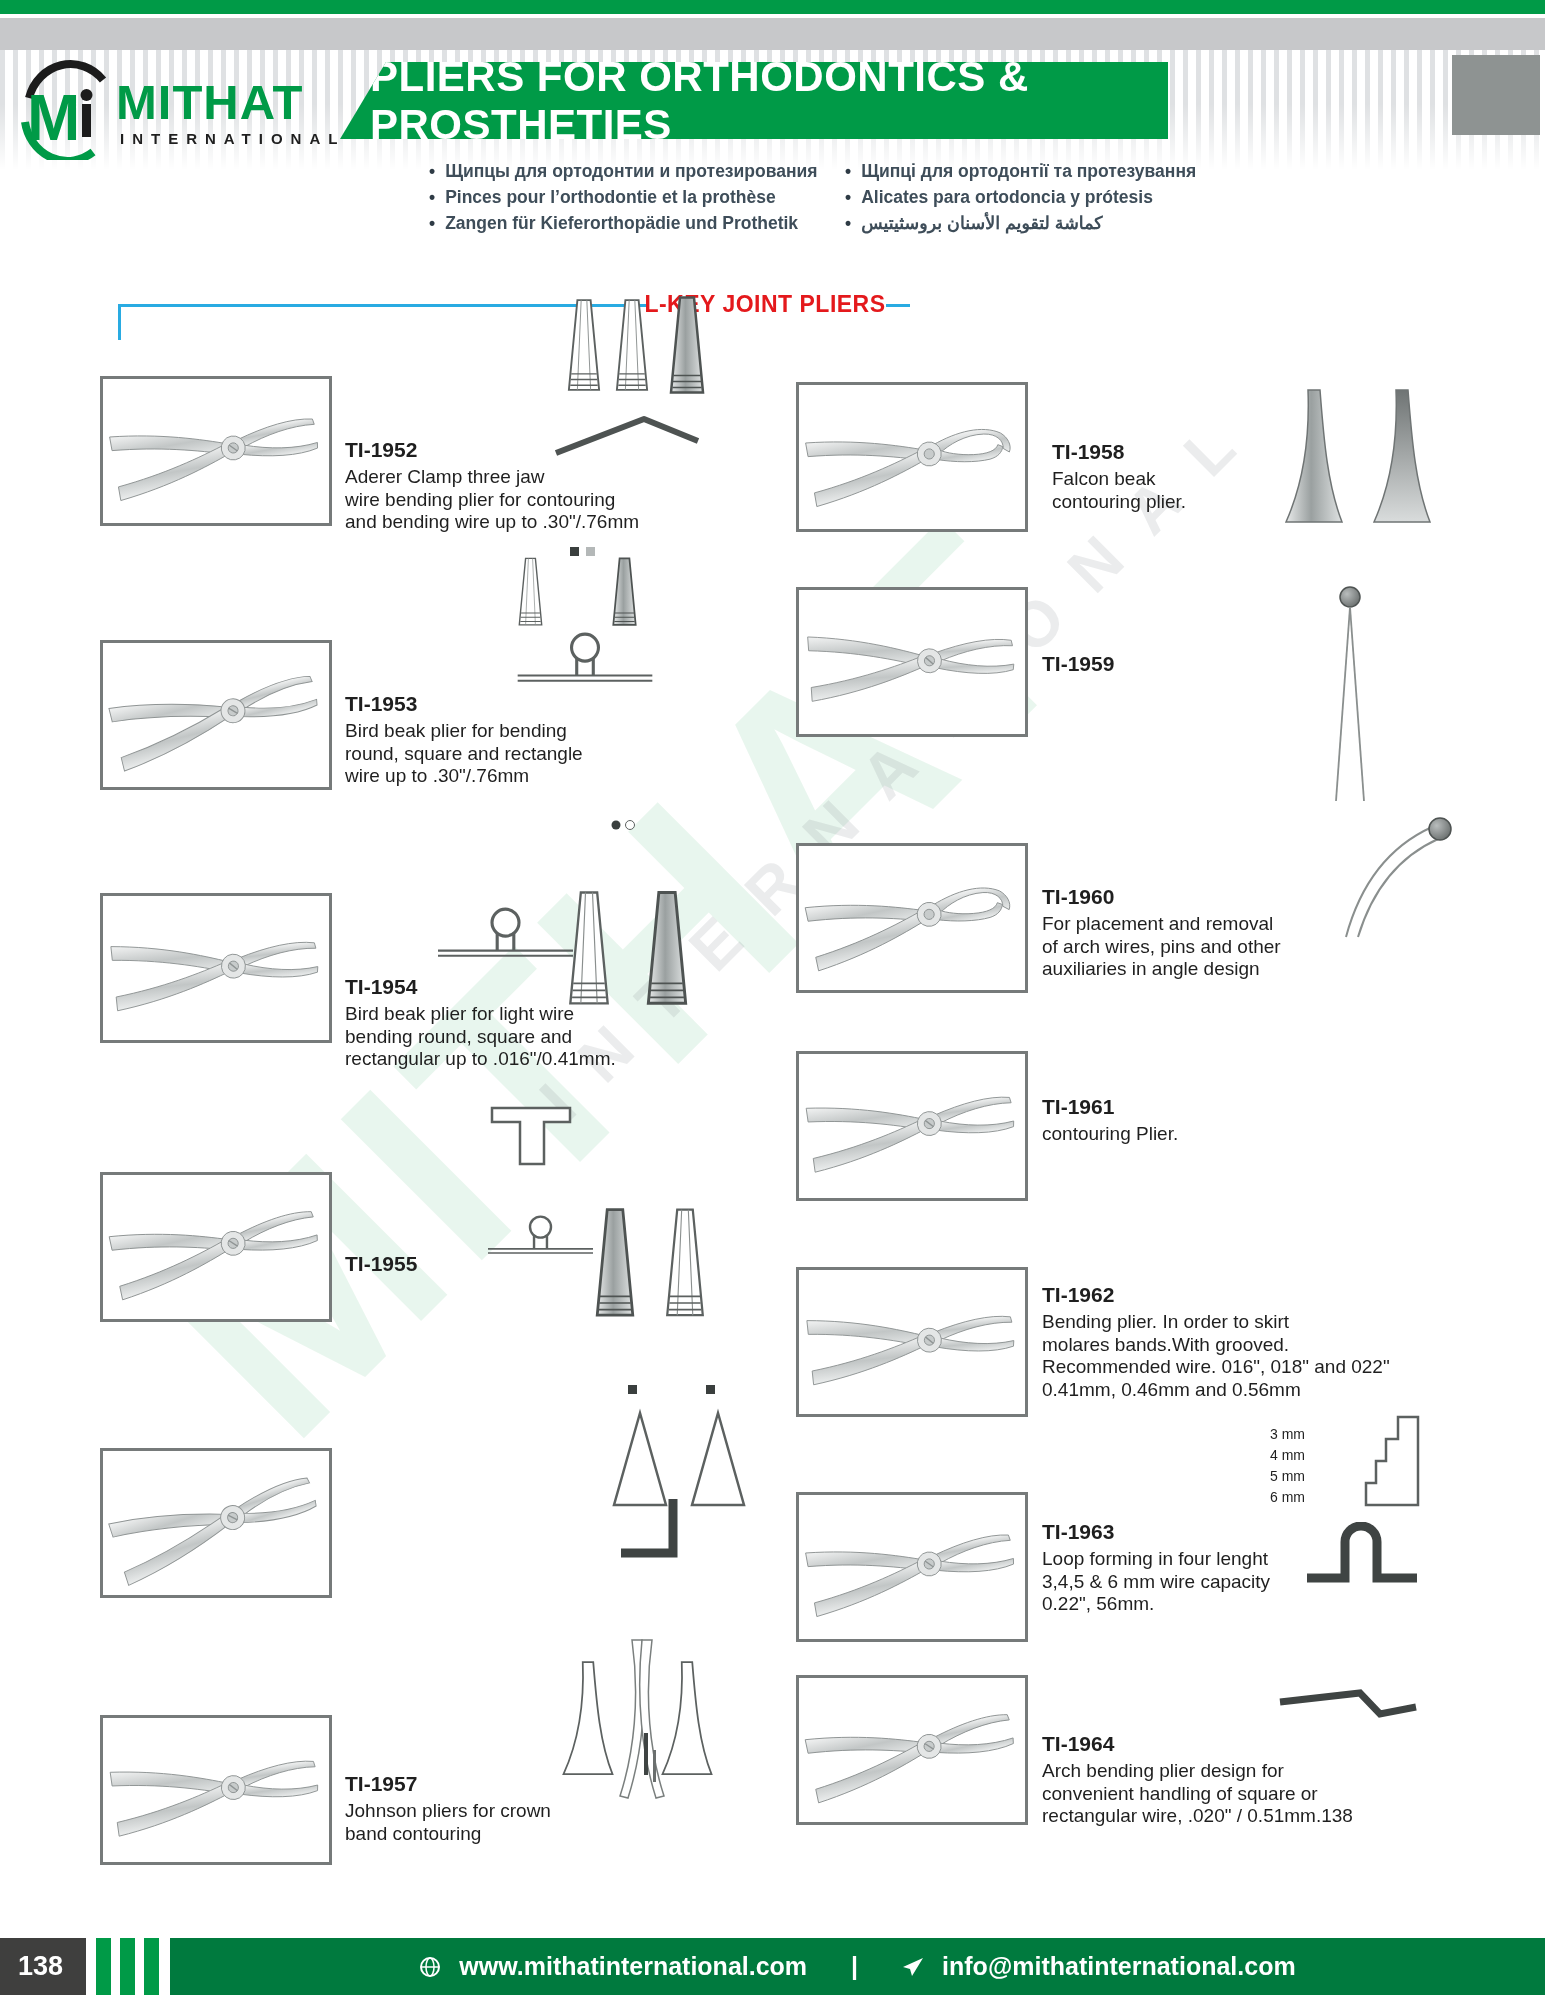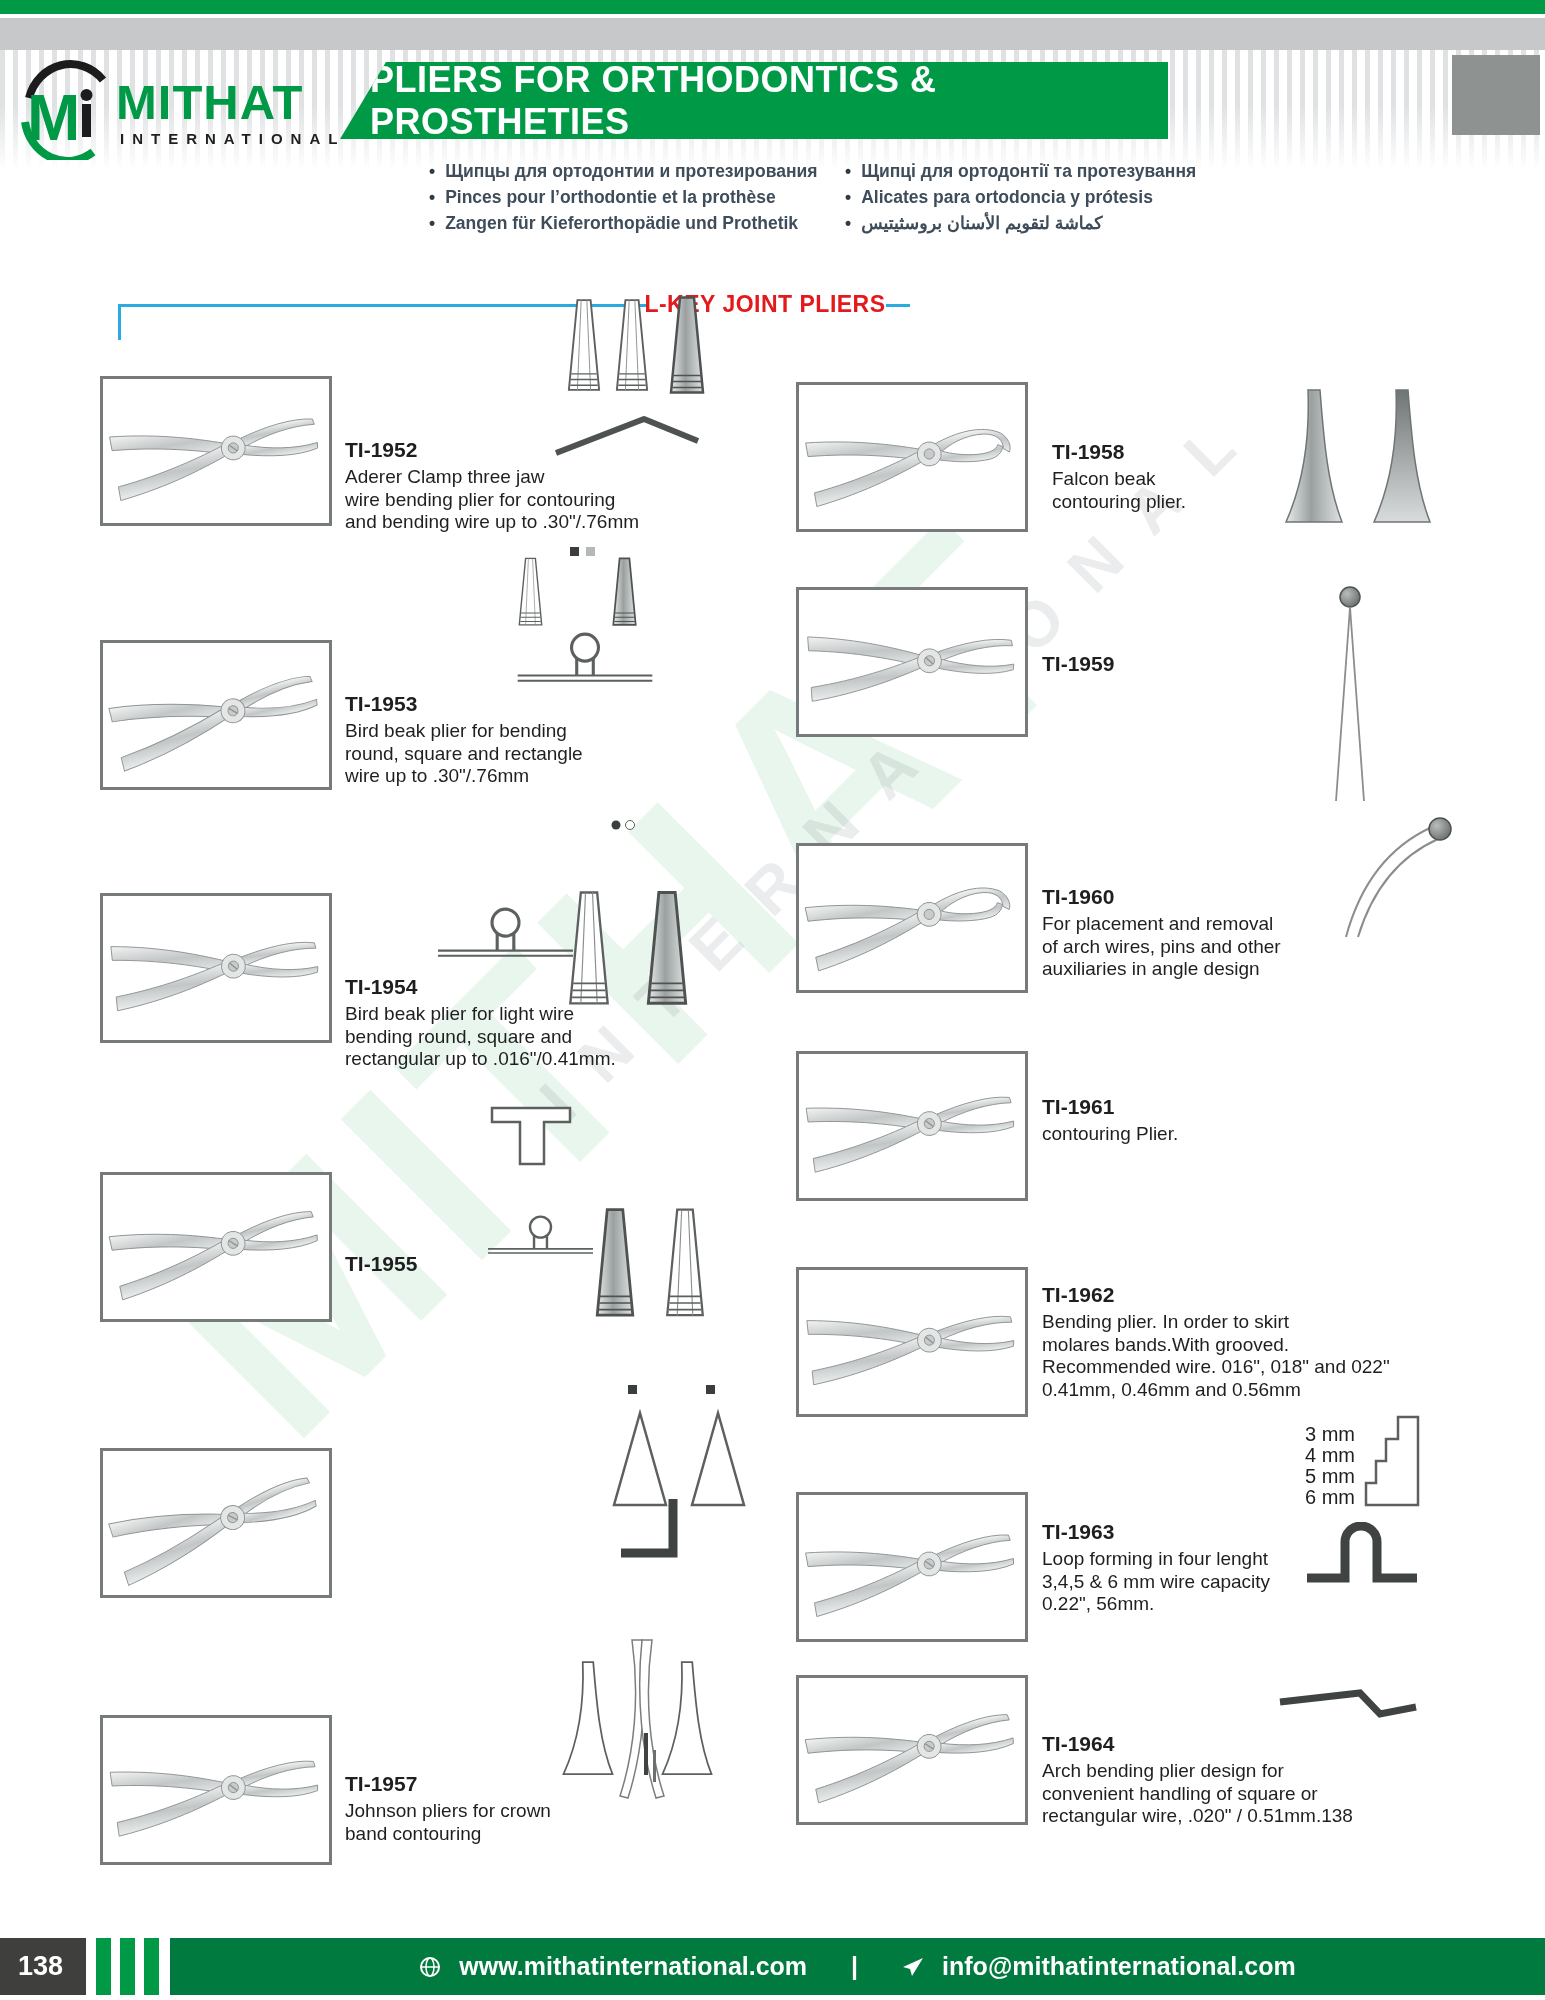--- a/index.html
+++ b/index.html
@@ -12,21 +12,21 @@
   .graybar{left:0;top:18px;width:1545px;height:32px;background:#c7c8ca;}
   .stripes{left:0;top:50px;width:1545px;height:120px;
            background:repeating-linear-gradient(90deg,#dfe1e3 0 5px,#ffffff 5px 13px);}
   .stripes-fade{left:0;top:50px;width:1545px;height:120px;
            background:linear-gradient(180deg,rgba(255,255,255,0) 0%,rgba(255,255,255,0) 45%,#ffffff 100%);}
   .brand-name{left:116px;top:74px;font-size:49px;font-weight:bold;color:#009A47;letter-spacing:1px;}
   .brand-sub{left:120px;top:130px;font-size:15px;font-weight:bold;color:#1f1f1f;letter-spacing:8px;}
   .banner{left:340px;top:62px;width:828px;height:77px;background:#009A47;
           clip-path:polygon(46px 0,100% 0,100% 100%,0 100%);
           display:flex;align-items:center;justify-content:center;}
-  .banner-title{color:#ffffff;font-size:36px;font-weight:bold;letter-spacing:.5px;padding-left:30px;}
+  .banner-title{color:#ffffff;font-size:42px;font-weight:bold;letter-spacing:.5px;padding-left:30px;}
   .grayblock{left:1452px;top:55px;width:88px;height:80px;background:#8e9392;}
 
   .bullets{font-size:17.5px;font-weight:bold;color:#3e4d59;line-height:26px;}
   .brow{display:flex;gap:10px;align-items:baseline;}
   .dot{color:#2e3b45;}
 
   
   .bline{background:#29ABE2;}
   .section-title{left:640px;top:291px;width:250px;text-align:center;
                  color:#E4191C;font-size:23px;font-weight:bold;letter-spacing:.5px;}
@@ -36,21 +36,21 @@
        font-size:290px;font-weight:bold;color:rgba(0,150,70,.09);white-space:nowrap;letter-spacing:10px;}
   .wm2{left:900px;top:760px;transform:translate(-50%,-50%) rotate(-45deg);
        font-size:64px;font-weight:bold;color:rgba(110,120,125,.14);white-space:nowrap;letter-spacing:36px;}
 
   
   .photo-box{width:232px;height:150px;border:3px solid #767a7a;background:#ffffff;
              display:flex;align-items:center;justify-content:center;box-sizing:border-box;}
   .code{font-size:21px;font-weight:bold;margin-bottom:4px;}
   .desc{font-size:19px;line-height:22.5px;white-space:pre-line;}
   .prod-text{width:400px;}
-  .steps-labels{font-size:20px;line-height:21px;text-align:right;width:85px;}
+  .steps-labels{font-size:14px;line-height:21px;width:85px;}
 
   
   .f-page{left:0;top:1938px;width:86px;height:57px;background:#3f3f3e;color:#fff;
           font-size:27px;font-weight:bold;display:flex;align-items:center;padding-left:18px;box-sizing:border-box;}
   .f-stripes{left:86px;top:1938px;width:84px;height:57px;background:#ffffff;
           display:flex;gap:9px;padding-left:10px;box-sizing:border-box;}
   .f-stripes div{width:15px;height:57px;background:#009A47;}
   .f-bar{left:170px;top:1938px;width:1375px;height:57px;background:#007A3E;color:#ffffff;
          display:flex;align-items:center;justify-content:center;gap:18px;
          font-size:25px;font-weight:bold;}

